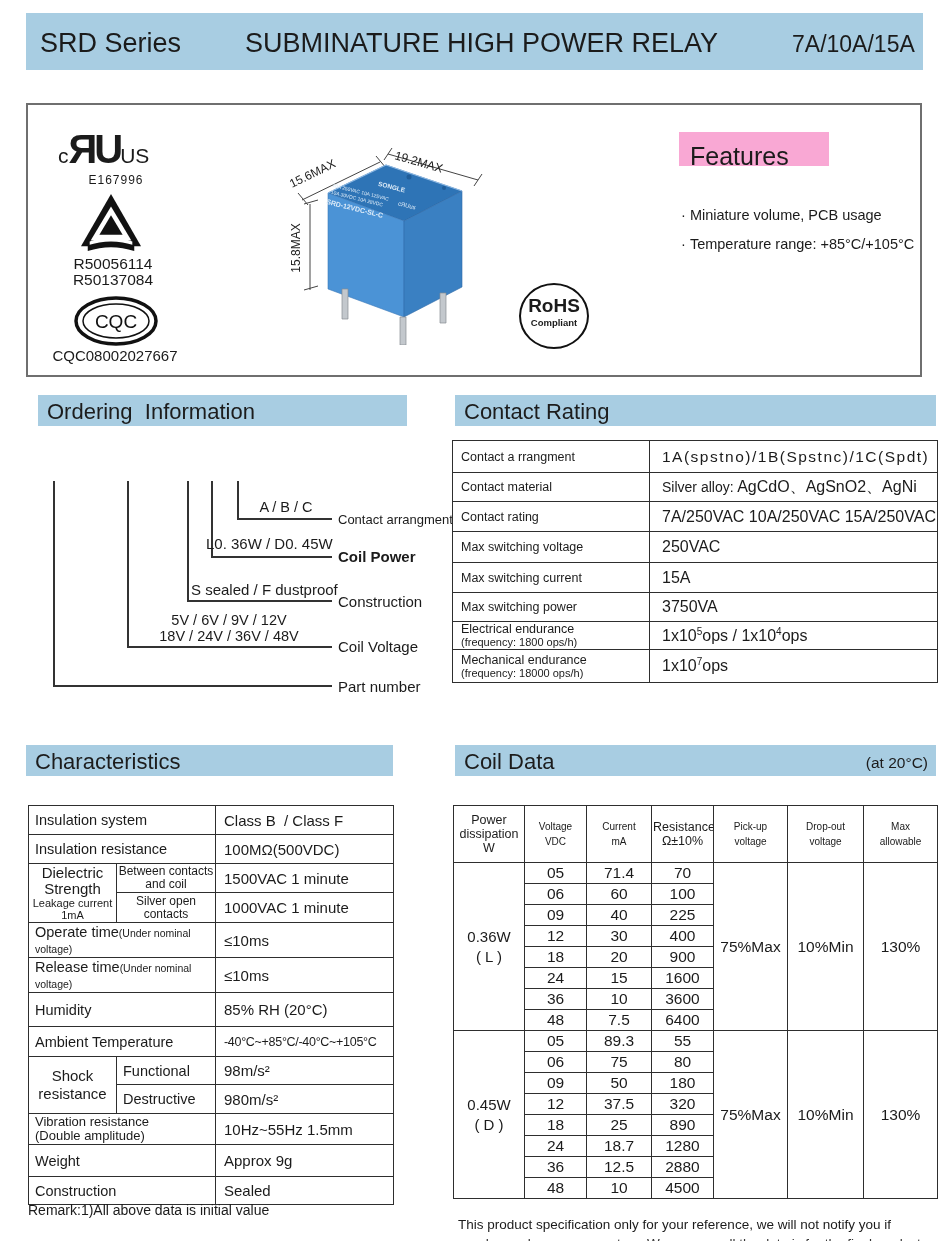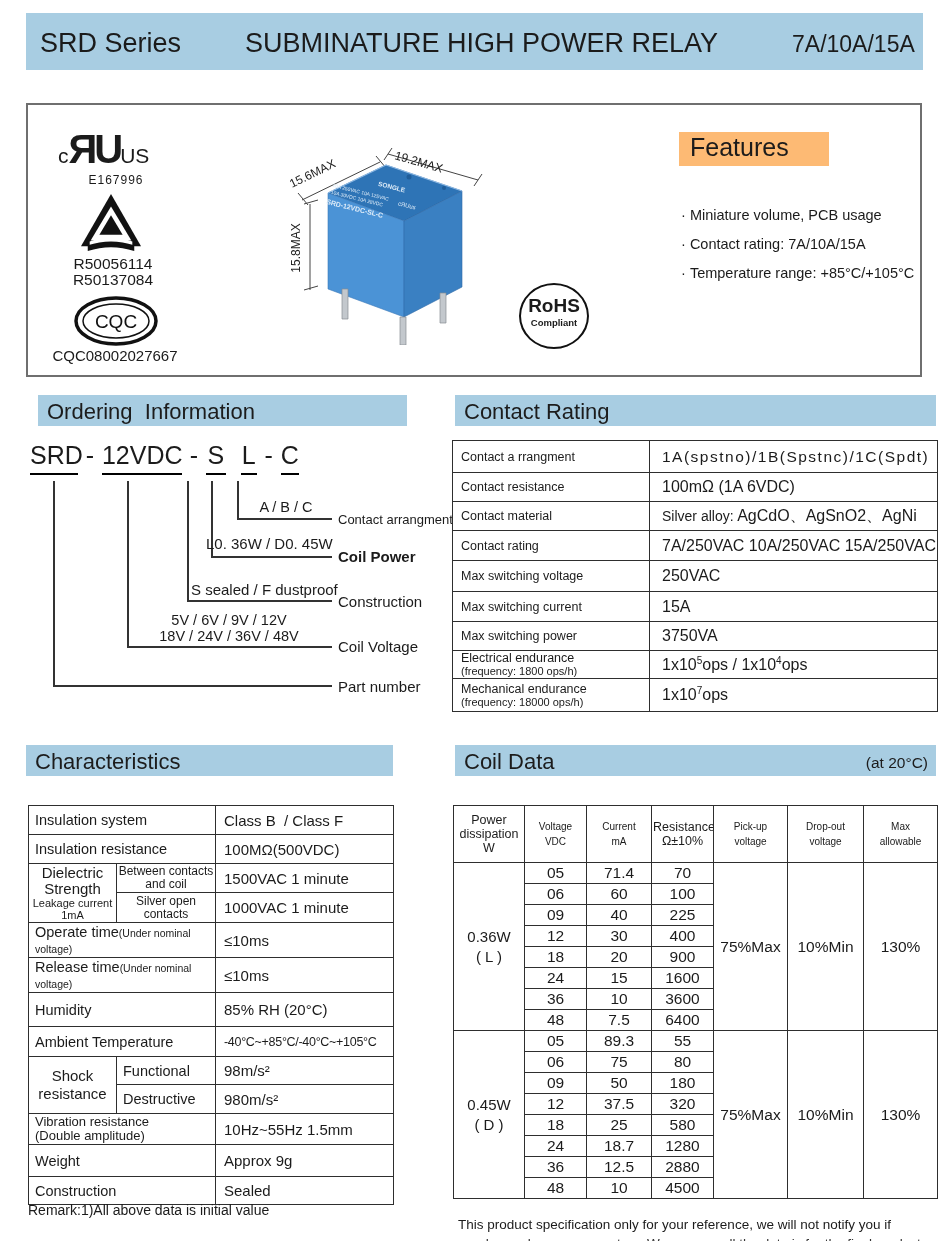--- a/index.html
+++ b/index.html
@@ -21,21 +21,21 @@
   .ul-mark{font-size:40px;line-height:34px;font-weight:bold;letter-spacing:-3px;}
   .ul-us{font-size:21px;line-height:21px;}
   .ul-file{left:60px;top:173px;width:112px;text-align:center;font-size:12px;letter-spacing:1px;}
   .tri-files{left:48px;top:256px;width:130px;text-align:center;font-size:15.5px;line-height:16px;}
   .cqc-file{left:44px;top:347px;width:142px;text-align:center;font-size:15px;}
   
   .rohs{left:519px;top:283px;width:70px;height:66px;border:2.5px solid #111;border-radius:50%;text-align:center;box-sizing:border-box;}
   .rohs .r1{font-size:19px;font-weight:bold;margin-top:11px;line-height:19px;}
   .rohs .r2{font-size:9.5px;font-weight:bold;margin-top:2px;}
   
-  .feat-title{left:679px;top:132px;width:150px;height:34px;background:#fdba74;font-size:25px;padding:1px 0 0 11px;box-sizing:border-box;}
+  .feat-title{left:679px;top:132px;width:150px;height:34px;background:#f9a8d4;font-size:25px;padding:10px 0 0 11px;box-sizing:border-box;}
   .feat-list{left:681px;top:201px;width:235px;font-size:14.5px;line-height:29px;}
   .feat-list .fi{white-space:nowrap;}
   
   .bar-ordering{left:26px;top:395px;width:369px;height:31px;margin-left:12px;}
   .bar-contact{left:455px;top:395px;width:481px;height:31px;}
   .bar-chars{left:26px;top:745px;width:367px;height:31px;}
   .bar-coil{left:455px;top:745px;width:481px;height:31px;}
   .bar .sub{float:right;font-size:15.5px;padding:5px 8px 0 0;}
   
   .partnum{left:30px;top:441px;font-size:25px;white-space:nowrap;}
@@ -160,42 +160,31 @@
   </svg>
 
   <div class="abs rohs">
     <div class="r1">RoHS</div>
     <div class="r2">Compliant</div>
   </div>
 
   <div class="abs feat-title">Features</div>
   <div class="abs feat-list">
     <div class="fi"><span>·</span>&nbsp;<span>Miniature volume, PCB usage</span></div>
-    <div class="fi"><span>·</span>&nbsp;<span>Contact rating: 7A/10A/15A</span></div>
     <div class="fi"><span>·</span>&nbsp;<span>Temperature range: +85°C/+105°C</span></div>
   </div>
 
   <div class="abs bar bar-ordering" style="white-space:pre;">Ordering  Information</div>
   <div class="abs bar bar-contact">Contact Rating</div>
   <div class="abs bar bar-chars">Characteristics</div>
   <div class="abs bar bar-coil">
     <span class="sub">(at 20°C)</span>
     <span>Coil Data</span>
   </div>
 
-  <div class="abs partnum">
-    <span class="useg w-s1">SRD</span>
-    <span class="w-d">-</span>
-    <span class="useg w-s2">12VDC</span>
-    <span class="w-d">-</span>
-    <span class="useg w-s3">S</span>
-    <span class="useg w-s4">L</span>
-    <span class="w-d">-</span>
-    <span class="useg w-s5">C</span>
-  </div>
 
   <div class="abs vline" style="left:53px;top:481px;height:206px;"></div>
   <div class="abs vline" style="left:127px;top:481px;height:167px;"></div>
   <div class="abs vline" style="left:187px;top:481px;height:121px;"></div>
   <div class="abs vline" style="left:211px;top:481px;height:77px;"></div>
   <div class="abs vline" style="left:237px;top:481px;height:39px;"></div>
   <div class="abs hline" style="left:237px;top:518px;width:95px;"></div>
   <div class="abs hline" style="left:211px;top:556px;width:121px;"></div>
   <div class="abs hline" style="left:187px;top:600px;width:145px;"></div>
   <div class="abs hline" style="left:127px;top:646px;width:205px;"></div>
@@ -215,24 +204,20 @@
 
   <table id="t-contact" class="abs">
     <colgroup>
         <col style="width:197px">
         <col style="width:288px">
       </colgroup>
     <tbody>
         <tr style="height:32px">
       <td class="lab">Contact a rrangment</td>
       <td class="val ls">1A(spstno)/1B(Spstnc)/1C(Spdt)</td>
-    </tr>
-    <tr style="height:29px">
-      <td class="lab">Contact resistance</td>
-      <td class="val">100mΩ (1A 6VDC)</td>
     </tr>
     <tr style="height:29px">
       <td class="lab">Contact material</td>
       <td class="val"><span class="pfx">Silver alloy:</span> <span>AgCdO、AgSnO2、AgNi</span></td>
     </tr>
     <tr style="height:30px">
       <td class="lab">Contact rating</td>
       <td class="val">7A/250VAC 10A/250VAC 15A/250VAC</td>
     </tr>
     <tr style="height:31px">
@@ -463,21 +448,21 @@
           <td>180</td>
         </tr>
     <tr style="height:21px">
           <td>12</td>
           <td>37.5</td>
           <td>320</td>
         </tr>
     <tr style="height:21px">
           <td>18</td>
           <td>25</td>
-          <td>580</td>
+          <td>890</td>
         </tr>
     <tr style="height:21px">
           <td>24</td>
           <td>18.7</td>
           <td>1280</td>
         </tr>
     <tr style="height:21px">
           <td>36</td>
           <td>12.5</td>
           <td>2880</td>

